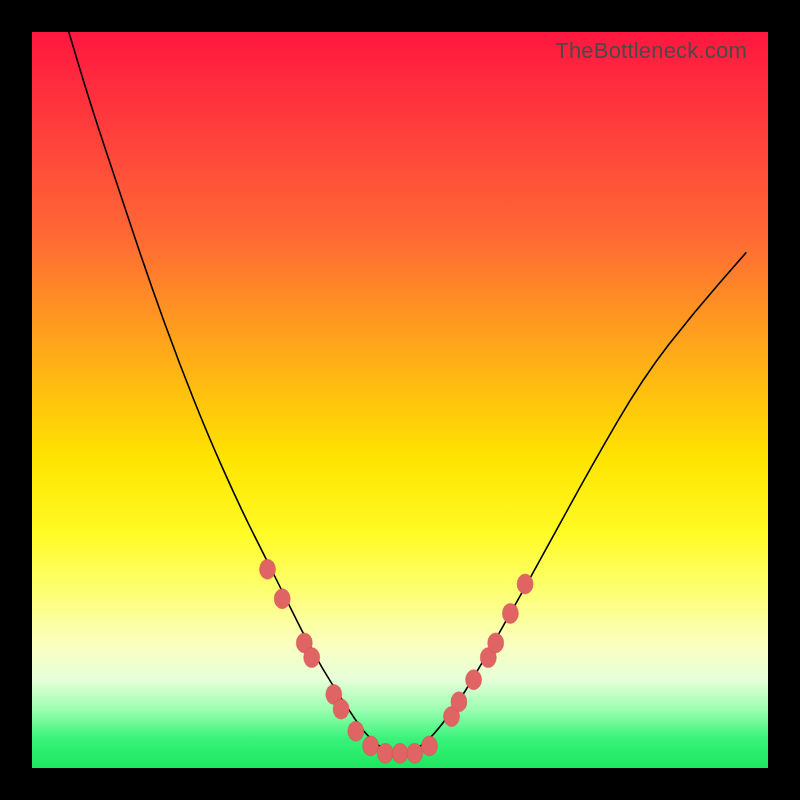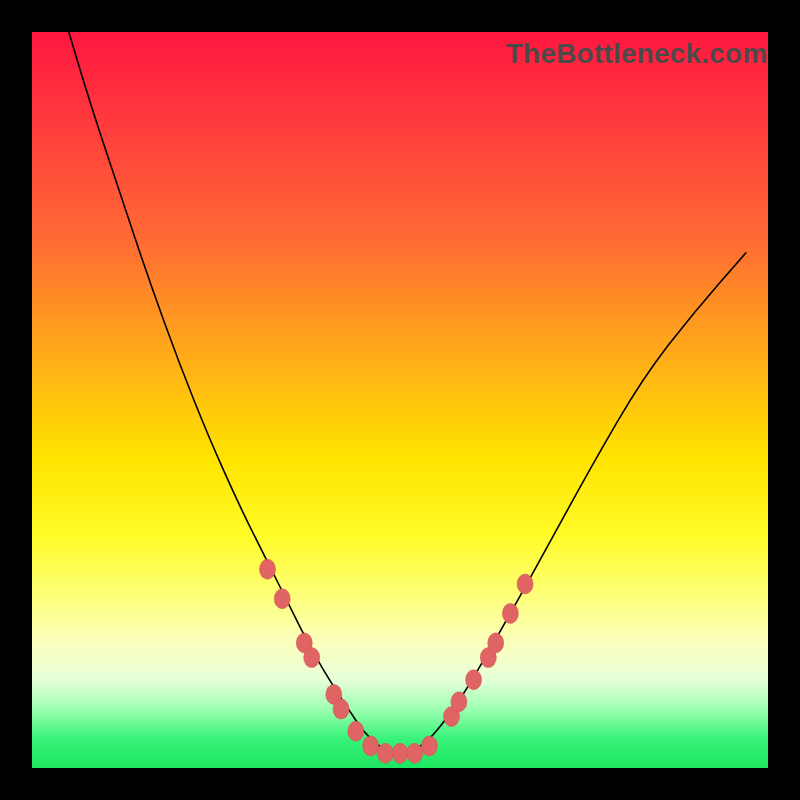--- a/index.html
+++ b/index.html
@@ -33,24 +33,24 @@
       #fdff73 76%,
       #faffbe 83%,
       #e7ffd9 88%,
       #9dffb1 92%,
       #38f37a 96%,
       #1de65f 100%);
   }
   .watermark {
     position: absolute;
     top: 6px;
-    right: 0;
+    right: 21px;
     color: #4a4a4a;
-    font-size: 28px;
-    font-weight: 700;
+    font-size: 22px;
+    font-weight: 400;
     letter-spacing: 0.2px;
     z-index: 10;
   }
   svg.curve {
     position: absolute;
     left: 0;
     top: 0;
     width: 736px;
     height: 736px;
     overflow: visible;

